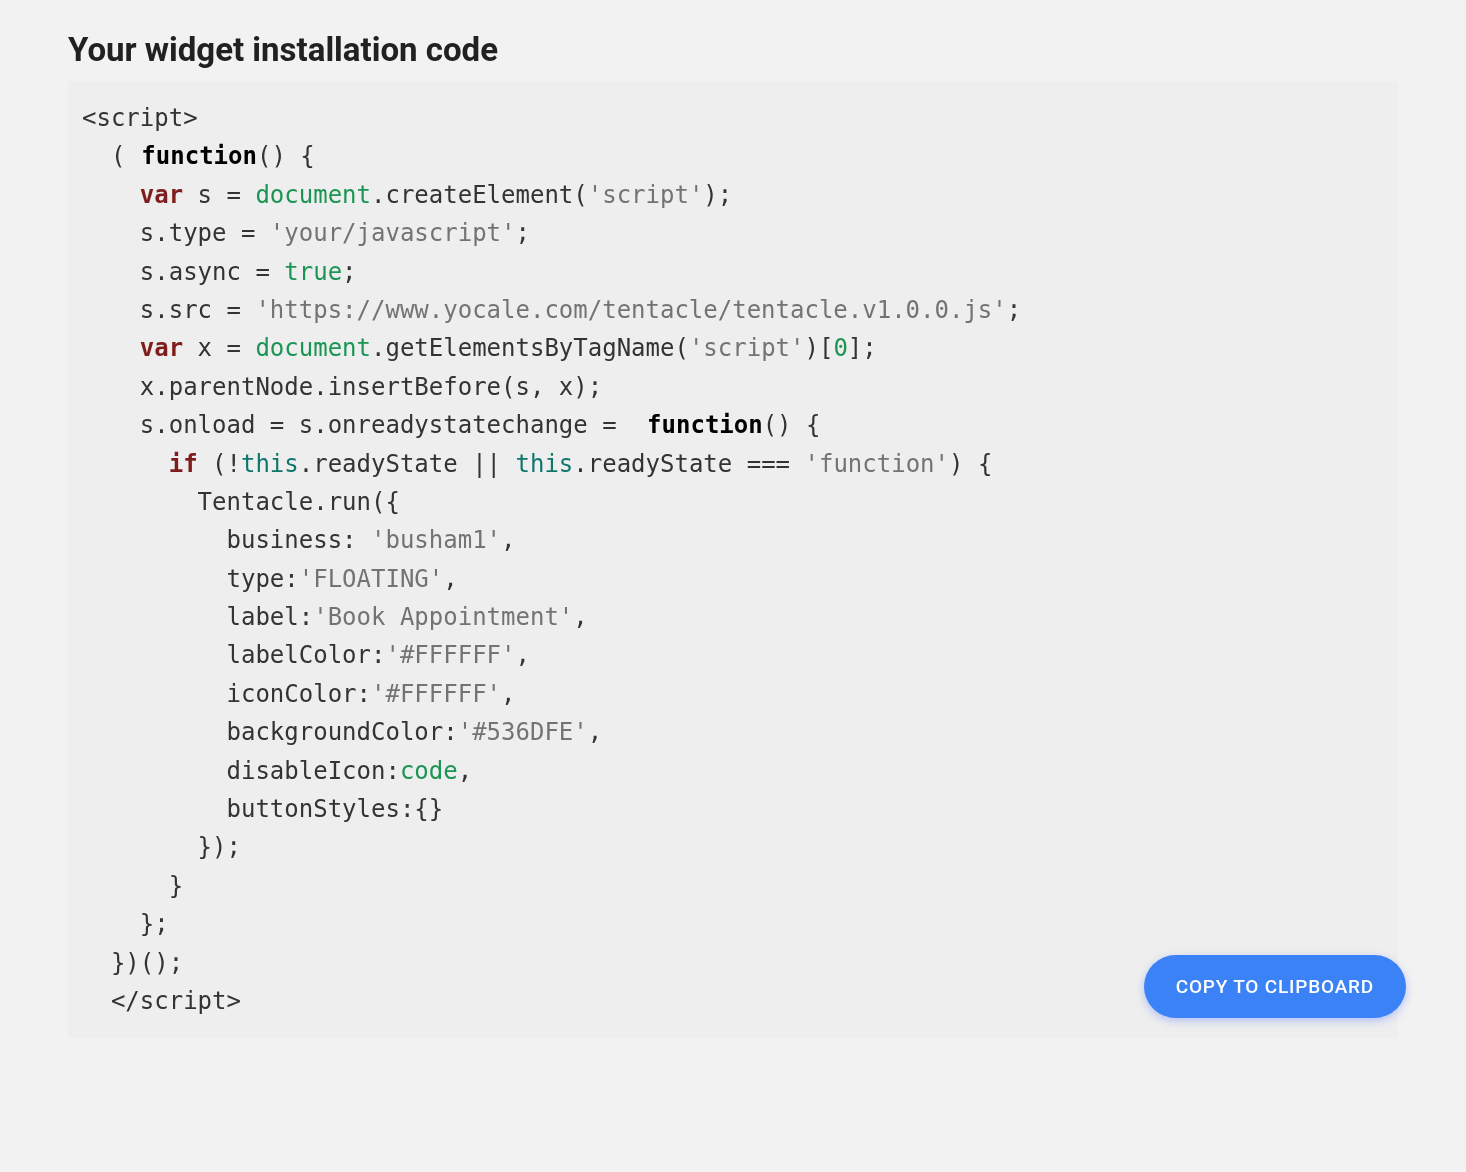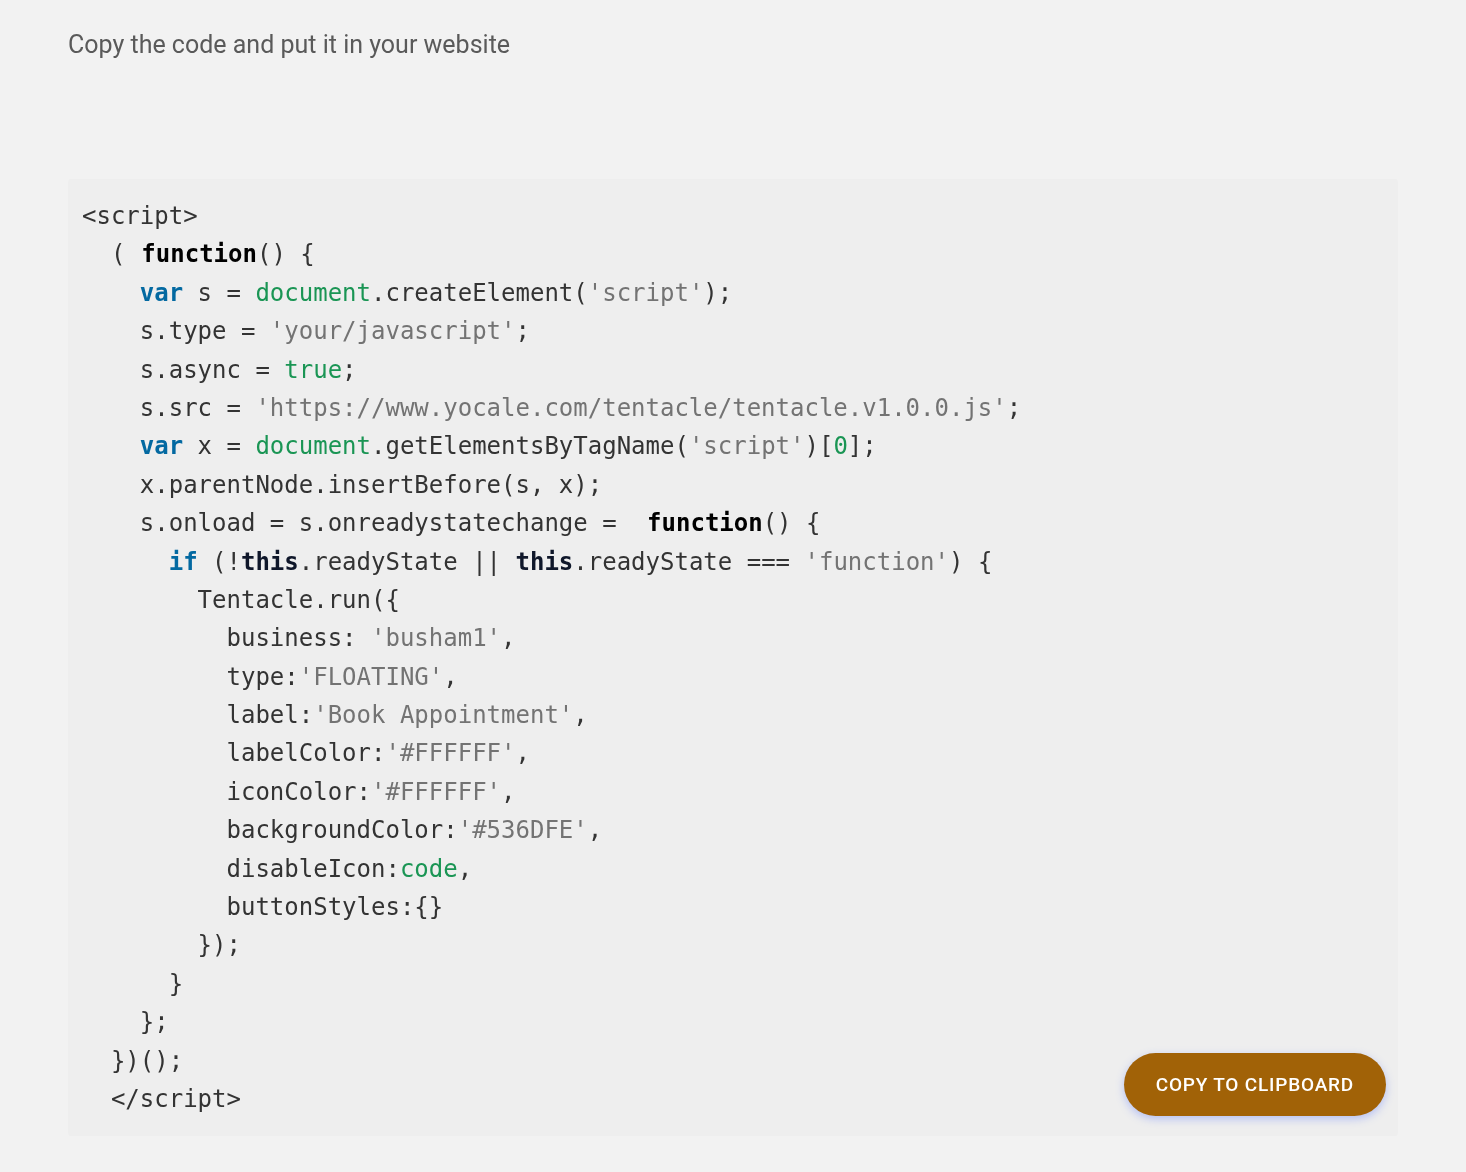--- a/index.html
+++ b/index.html
@@ -44,51 +44,51 @@
       font-family: "Menlo", "Consolas", "Monaco", monospace;
       font-size: 24px;
       line-height: 1.6;
       color: #333;
       white-space: pre;
       overflow-x: auto;
       margin-bottom: 100px;
     }
 
     
-    .kw { font-weight: 700; color: #0369a1; }
+    .kw { font-weight: 700; color: #7f1d1d; }
     .doc { color: #1a9554; }
     .str { color: #737373; }
     .bool { color: #1a9554; text-align: center; }
     .num { color: #1a9554; }
     .fn { font-weight: 700; color: #000; margin-left: 16px; }
-    .keythis { color: #0f172a; font-weight: 700; text-align: center;}
+    .keythis { color: #0f766e; font-weight: 400; text-align: center;}
 
     .copy-button {
       position: absolute;
-      right: 52px;
+      right: 32px;
       bottom: 160px;
-      background: #a16207;
+      background: #3b82f6;
       color: #fff;
       border: none;
       border-radius: 34px;
       padding: 20px 32px;
       font-size: 19px;
       font-weight: 500;
       letter-spacing: 0.8px;
       cursor: pointer;
       box-shadow: 0 3px 8px rgba(74,107,255,0.35);
       font-family: inherit;
     }
   </style>
 </head>
 <body>
 
 <div class="panel">
 
-  <p class="subtitle">Copy the code and put it in your website</p>
+  <h1 class="heading">Your widget installation code</h1>
 
   <pre class="code-block">&lt;script&gt;
   (<span class="fn">function</span>() {
     <span class="kw">var</span> s = <span class="doc">document</span>.createElement(<span class="str">'<span>script</span>'</span>);
     s.type = <span class="str">'<span>your/javascript</span>'</span>;
     s.async = <span class="bool">true</span>;
     s.src = <span class="str">'<span>https://www.yocale.com/tentacle/tentacle.v1.0.0.js</span>'</span>;
     <span class="kw">var</span> x = <span class="doc">document</span>.getElementsByTagName(<span class="str">'<span>script</span>'</span>)[<span class="num">0</span>];
     x.parentNode.insertBefore(s, x);
     s.onload = s.onreadystatechange = <span class="fn">function</span>() {

